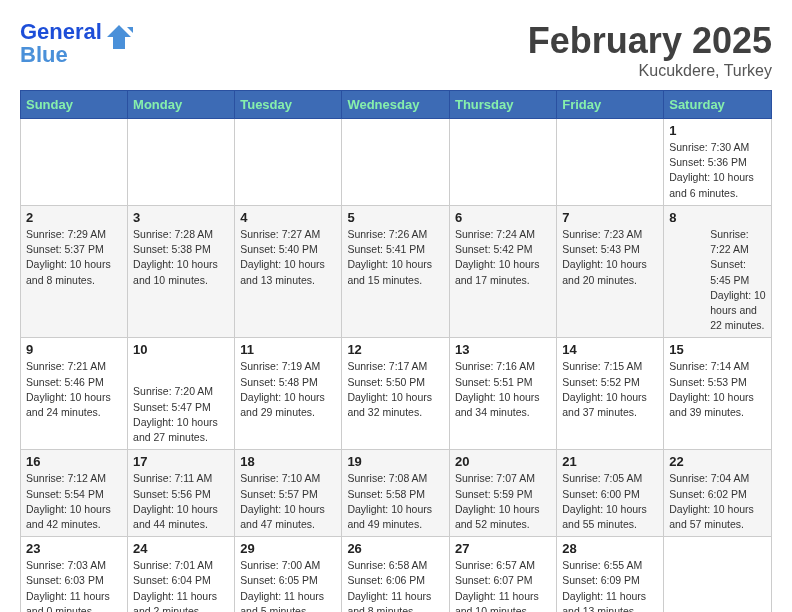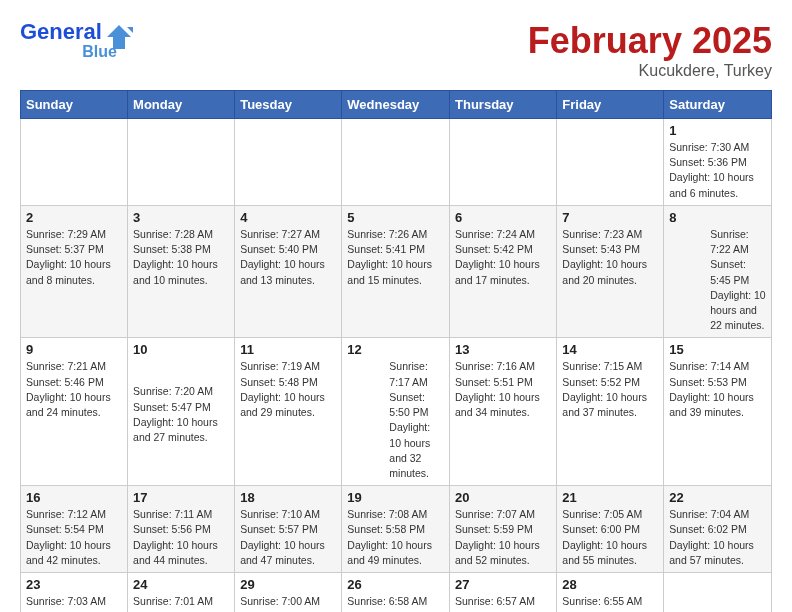--- a/index.html
+++ b/index.html
@@ -19,34 +19,34 @@
     .logo {
       display: flex;
       align-items: center;
     }
     .title-block {
       text-align: right;
     }
     .month-title {
       font-size: 36px;
       font-weight: bold;
-      color: #b91c1c;
+      color: #404040;
     }
     .location-title {
       font-size: 16px;
       color: #555;
     }
     .calendar-table {
       width: 100%;
       border-collapse: collapse;
       font-size: 11px;
     }
     .calendar-table th {
       background-color: #3d6bb5;
-      color: #ffffff;
+      color: #86efac;
       text-align: left;
       padding: 6px 5px;
       font-size: 13px;
       font-weight: bold;
       border: 1px solid #2a50a0;
     }
     .calendar-table td {
       border: 1px solid #ccc;
       vertical-align: top;
       padding: 4px 5px;
@@ -85,21 +85,21 @@
       <div style="display:flex;align-items:center;">
         <div style="font-size:22px;font-weight:bold;color:#1d4ed8;line-height:1.1;text-align:right;">
           General<span style="display:inline-block;width:12px;height:20px;margin-left:3px;vertical-align:middle;">
             <svg width="28" height="28" viewBox="0 0 28 28">
               <polygon points="14,2 26,14 20,14 20,26 8,26 8,14 2,14" fill="#4a90d9"></polygon>
               <polygon points="22,4 28,10 28,4" fill="#4a90d9"></polygon>
             </svg>
           </span>
         </div>
       </div>
-      <div style="font-size:16px;font-weight:bold;color:#4a90d9;line-height:1;text-align:right;">Blue</div>
+      <div style="font-size:22px;font-weight:bold;color:#4a90d9;line-height:1;">Blue</div>
     </div>
   </div>
   <div class="title-block">
     <div class="month-title">February 2025</div>
     <div class="location-title">Kucukdere, Turkey</div>
   </div>
 </div>
 
 <table class="calendar-table">
   <thead>
@@ -186,21 +186,21 @@
 Daylight: 10 hours and 27 minutes.</div>
         </td>
         <td>
           <span class="day-number">11</span>
           <div class="day-info" style="white-space: pre-line;">Sunrise: 7:19 AM
 Sunset: 5:48 PM
 Daylight: 10 hours and 29 minutes.</div>
         </td>
         <td>
           <span class="day-number">12</span>
-          <div class="day-info" style="white-space: pre-line; margin-left: 42px;">Sunrise: 7:17 AM
+          <div class="day-info" style="white-space: pre-line;">Sunrise: 7:17 AM
 Sunset: 5:50 PM
 Daylight: 10 hours and 32 minutes.</div>
         </td>
         <td>
           <span class="day-number">13</span>
           <div class="day-info" style="white-space: pre-line;">Sunrise: 7:16 AM
 Sunset: 5:51 PM
 Daylight: 10 hours and 34 minutes.</div>
         </td>
         <td>

